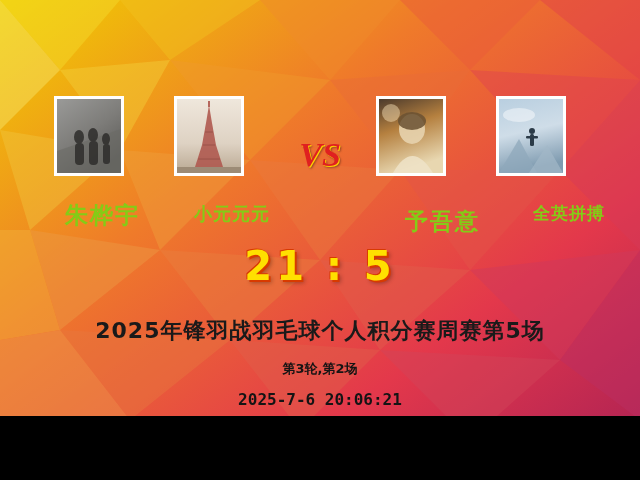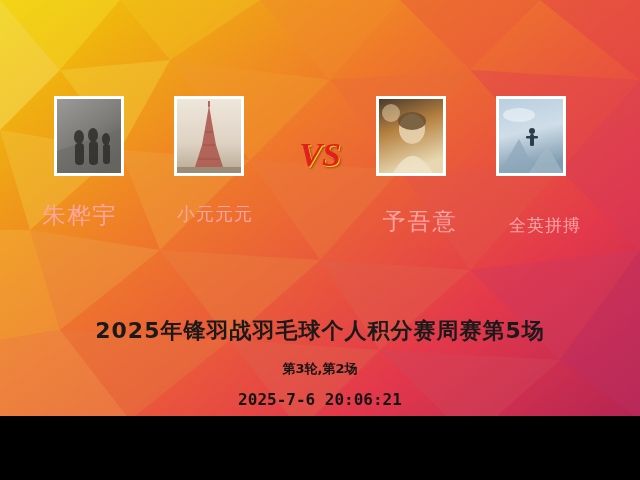--- a/index.html
+++ b/index.html
@@ -30,23 +30,23 @@
     overflow: hidden;
     background: #888;
   }
   .pcard .photo {
     width: 100%;
     height: 100%;
     display: block;
   }
   .pname {
     position: absolute;
-    text-align: center;
-    color: #fca5a5;
-    font-weight: normal;
+    text-align: right;
+    color: #84cc16;
+    font-weight: bold;
     white-space: nowrap;
     font-family: "DejaVu Sans", "Liberation Sans", sans-serif;
   }
   
   #name-p1 {
     left: 20px;
     top: 200px;
     width: 120px;
     font-size: 23px;
     letter-spacing: 2px;
@@ -65,21 +65,20 @@
     font-size: 23px;
     letter-spacing: 2px;
     margin-top: 6px;
   }
   #name-p4 {
     left: 485px;
     top: 202px;
     width: 120px;
     font-size: 17px;
     letter-spacing: 1px;
-    margin-top: 12px;
   }
   
   #vs {
     position: absolute;
     left: 285px;
     top: 136px;
     width: 70px;
     text-align: center;
     font-size: 34px;
     font-weight: bold;
@@ -272,18 +271,19 @@
     </svg>
   </div>
 
   <div id="vs">VS</div>
 
   <div class="pname" id="name-p1">朱桦宇</div>
   <div class="pname" id="name-p2">小元元元</div>
   <div class="pname" id="name-p3">予吾意</div>
   <div class="pname" id="name-p4">全英拼搏</div>
 
+  <div id="score">21 : 5</div>
 
   <div id="title-main">2025年锋羽战羽毛球个人积分赛周赛第5场</div>
   <div id="title-sub">第3轮,第2场</div>
   <div id="title-time">2025-7-6  20:06:21</div>
 
 </div>
 
 </body></html>

